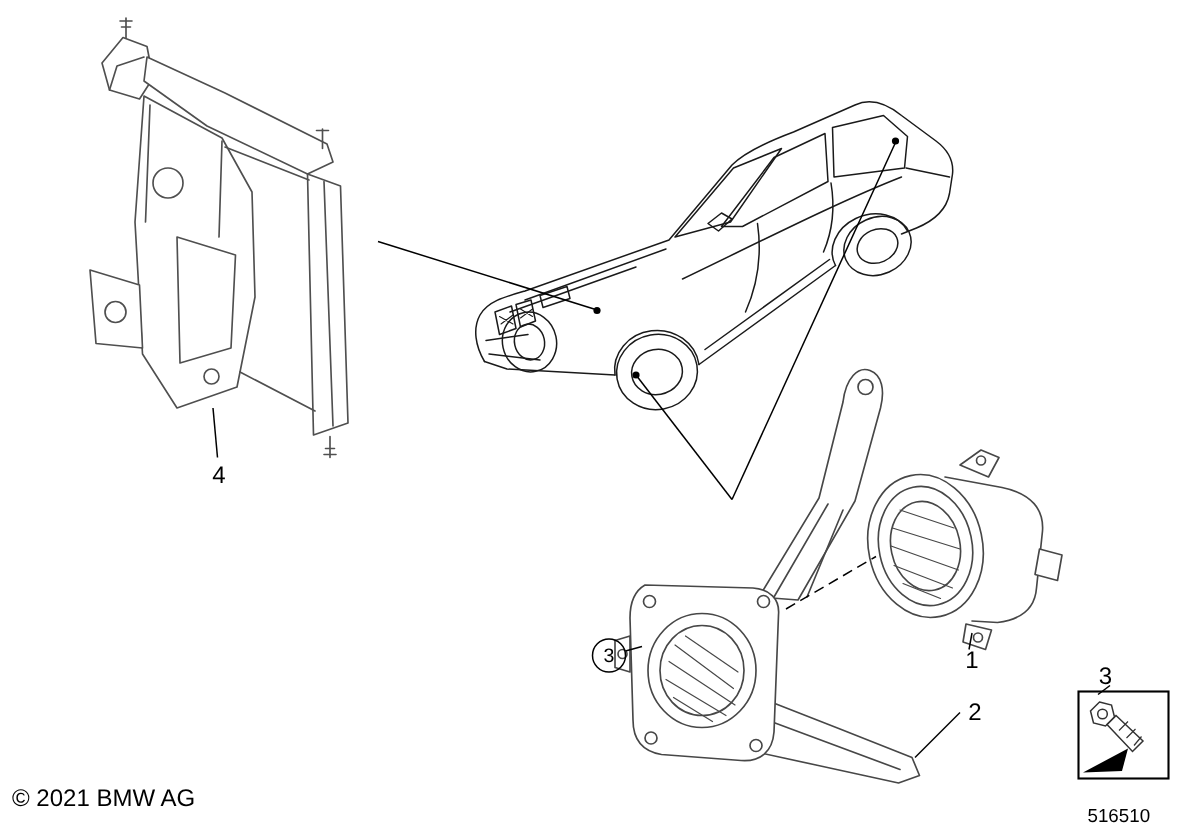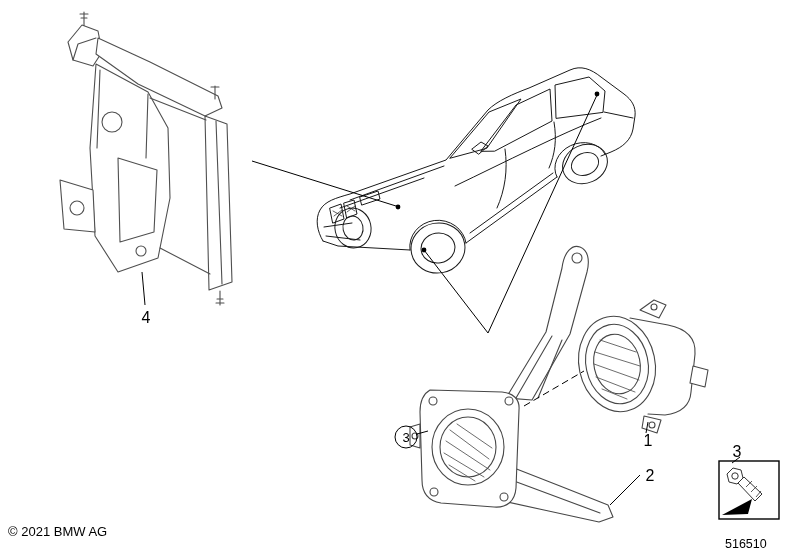--- a/index.html
+++ b/index.html
@@ -10,21 +10,21 @@
   .stage{position:absolute;inset:0}
   svg.art{position:absolute;left:0;top:0;display:block}
   .callout{
     position:absolute;transform:translate(-50%,-50%);
     font-size:16px;line-height:1;color:#000;cursor:pointer;user-select:none;
   }
   .callout.circled{
     width:21px;height:21px;border:1.4px solid #000;border-radius:50%;
     display:flex;align-items:center;justify-content:center;font-size:13px;
   }
-  .copyright{position:absolute;left:8px;top:524px;font-size:13px}
+  .copyright{position:absolute;left:8px;top:524px;font-size:16px}
   .diagram-number{position:absolute;left:725px;top:537px;width:60px;text-align:left;font-size:12.5px}
 </style>
 </head>
 <body>
 
 <div class="stage">
 
   <svg class="art" width="800" height="560" viewBox="0 0 800 560" xmlns="http://www.w3.org/2000/svg">
 
     <g stroke="#1a1a1a" stroke-width="1" fill="none" stroke-linejoin="round" stroke-linecap="round">

